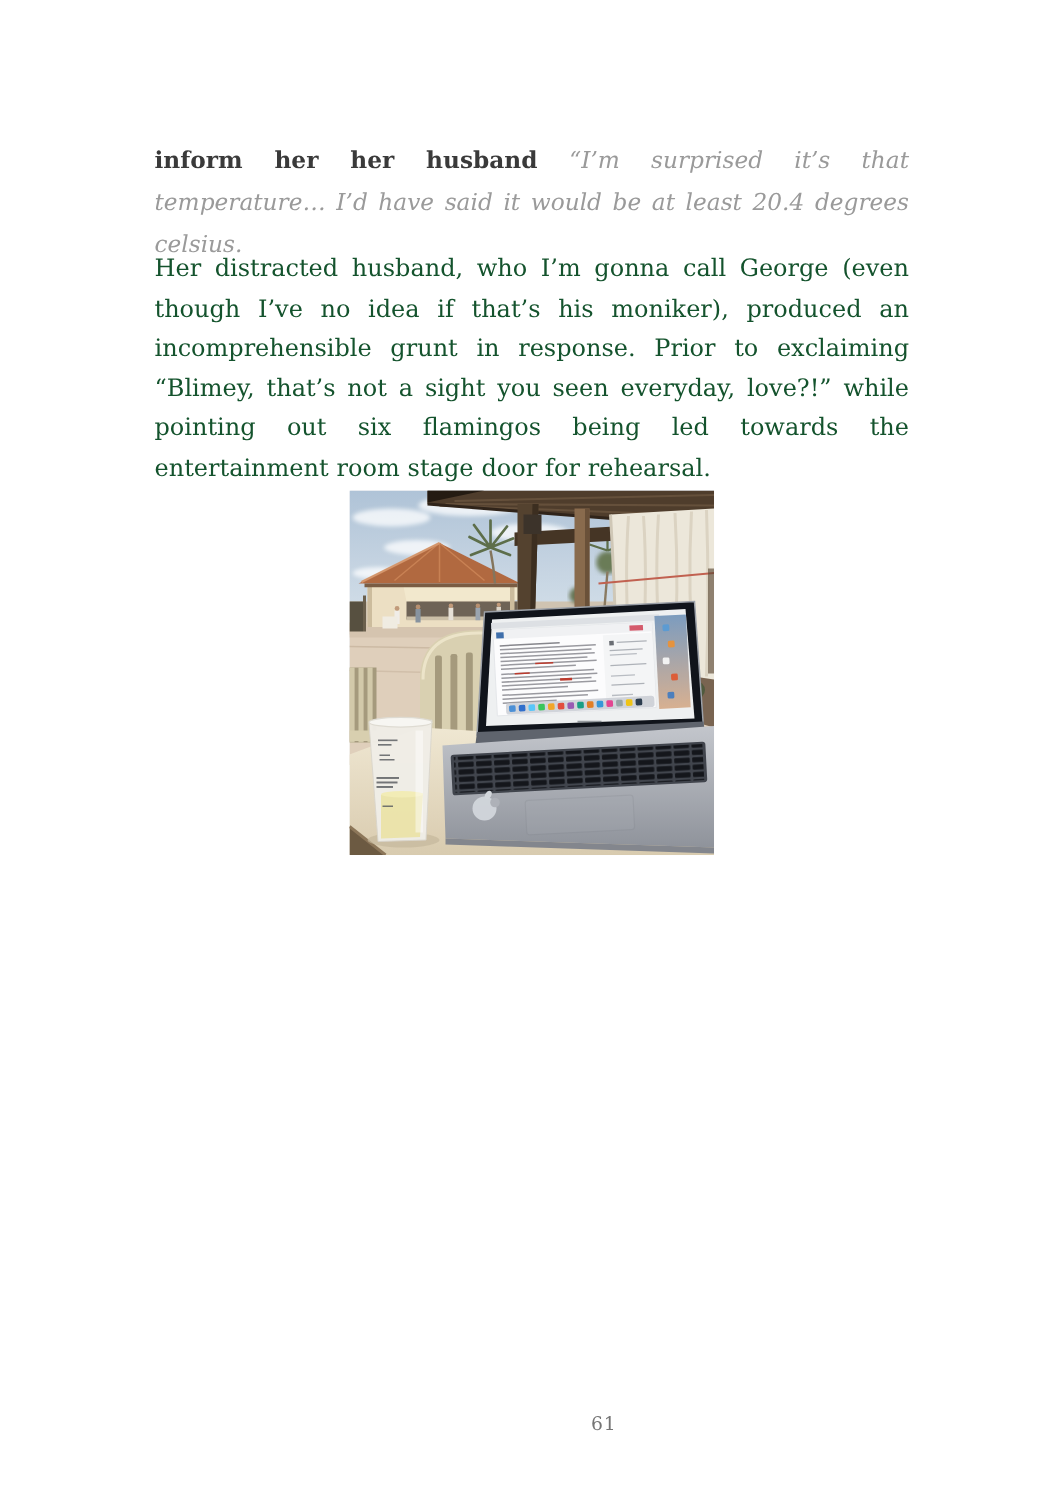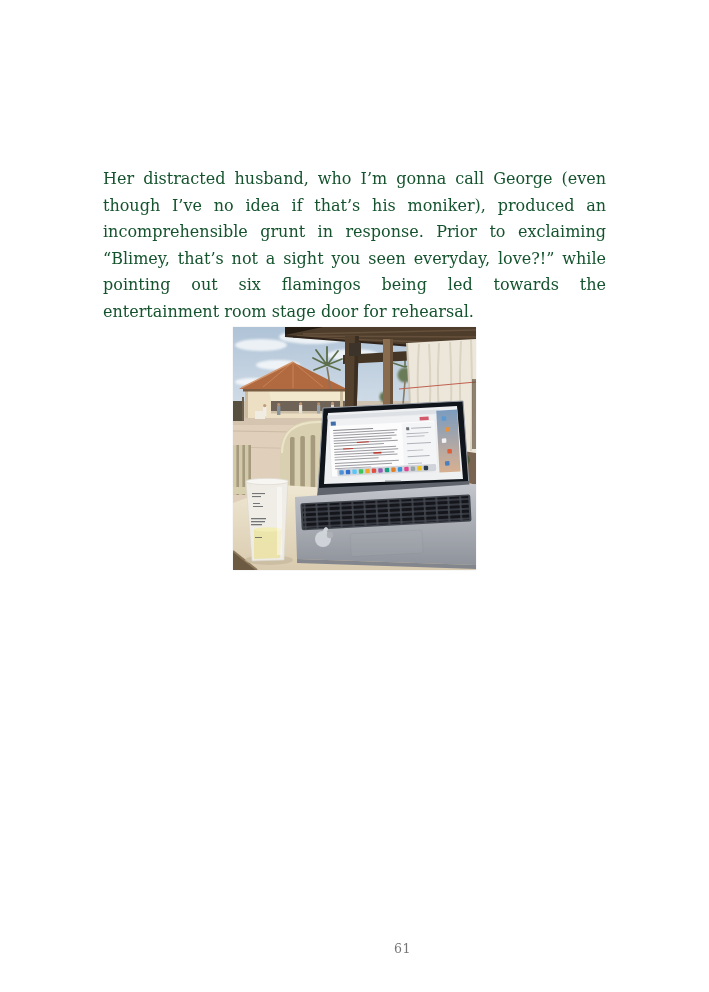--- a/index.html
+++ b/index.html
@@ -35,20 +35,21 @@
   .page-number{
     position:absolute;top:941px;left:0;width:709px;
     text-align:center;font-size:12.5px;color:#757575;letter-spacing:.5px;padding-left:48px;
   }
 </style>
 </head>
 <body>
 
 <div class="page">
 
+  <p class="para para-quote"><span class="lead">inform her her husband </span><span class="quote">“I’m surprised it’s that temperature… I’d have said it would be at least 20.4 degrees celsius.</span></p>
 
   <p class="para para-body">Her distracted husband, who I’m gonna call George (even though I’ve no idea if that’s his moniker), produced an incomprehensible grunt in response. Prior to exclaiming “Blimey, that’s not a sight you seen everyday, love?!” while pointing out six flamingos being led towards the entertainment room stage door for rehearsal.</p>
 
   <div class="photo" role="img" aria-label="Outdoor photo: silver MacBook laptop showing a text document, on a cream table beside a frosted plastic cup of lemonade, with a white plastic chair, terracotta-roofed beach kiosk, palm trees, wooden pergola posts and a white curtain">
     <svg width="243" height="243" viewBox="0 0 243 243" xmlns="http://www.w3.org/2000/svg">
       <defs>
         <linearGradient id="skyGrad" x1="0" y1="0" x2="0" y2="1">
           <stop offset="0" stop-color="#aec3d8"></stop>
             <stop offset="1" stop-color="#e9eff4"></stop>
         </linearGradient>

